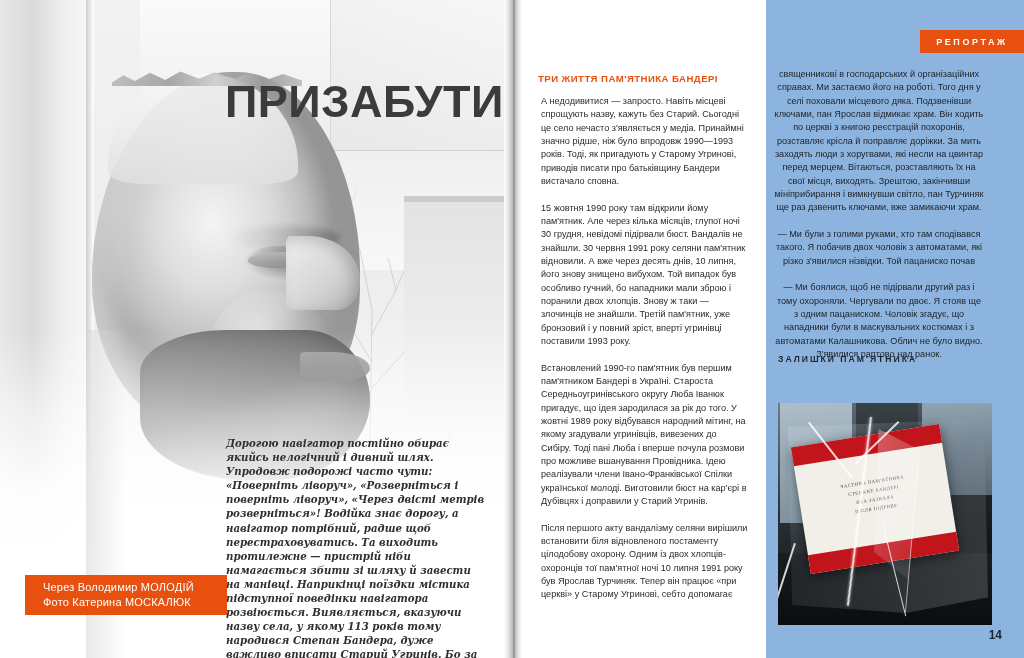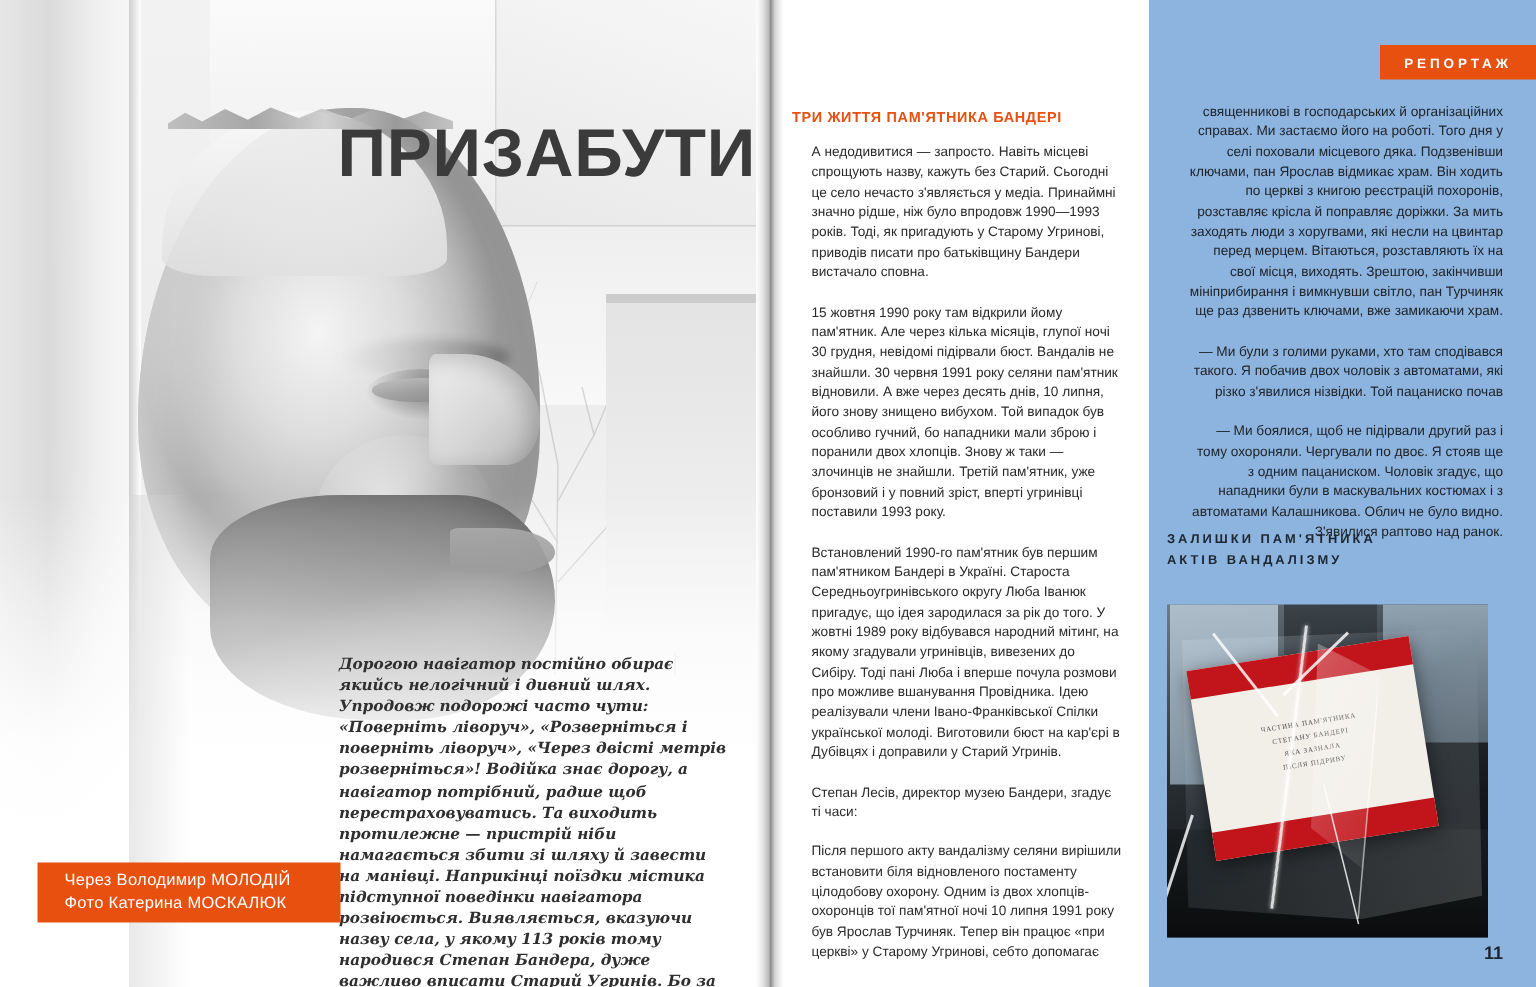--- a/index.html
+++ b/index.html
@@ -165,43 +165,43 @@
   .gutter{
     position:absolute;left:504px;top:0;width:18px;height:658px;
     background:linear-gradient(90deg,#ffffff 0%, #e9e9e9 22%, #b9b9b9 48%, #8e8e8e 54%, #d5d5d5 70%, #ffffff 100%);
   }
 
   
   .page-center{
     position:absolute;left:522px;top:0;width:244px;height:658px;background:#ffffff;
   }
   .kicker{
-    position:absolute;left:6px;top:72px;width:206px;
+    position:absolute;left:16px;top:72px;width:206px;
     color:#E8500F;font-size:9.6px;font-weight:700;letter-spacing:.45px;
     text-transform:uppercase;line-height:13px;
   }
   .col-center{
     position:absolute;left:19px;top:95px;width:208px;
     font-size:9.1px;line-height:13.35px;color:#2b2b2b;text-align:left;
   }
   .col-center p{margin:0 0 13.2px 0;}
 
   
   .page-right{
     position:absolute;left:766px;top:0;width:258px;height:658px;background:#8CB4DE;
   }
   .tab-reportage{
     position:absolute;right:0;top:30px;width:104px;height:23px;
     background:#E8500F;color:#ffffff;
     display:flex;align-items:center;justify-content:center;
     font-size:9px;font-weight:700;letter-spacing:2.6px;text-transform:uppercase;
   }
   .col-right{
-    position:absolute;left:26px;top:68px;width:210px;
-    font-size:9.1px;line-height:13.35px;color:#20252c;text-align:right;
+    position:absolute;left:8px;top:68px;width:210px;
+    font-size:9.1px;line-height:13.35px;color:#20252c;text-align:center;
   }
   .col-right p{margin:0 0 13.2px 0;}
   .photo-caption{
     position:absolute;left:12px;top:352px;width:214px;
     font-size:8.6px;font-weight:700;letter-spacing:2.0px;line-height:14px;
     color:#1d2franz;color:#1d2630;text-transform:uppercase;
   }
   .photo-caption div{white-space:nowrap;}
 
   
@@ -332,38 +332,36 @@
   </div>
 
   <div class="gutter"></div>
 
   <div class="page-center">
     <div class="kicker">ТРИ ЖИТТЯ ПАМ'ЯТНИКА БАНДЕРІ</div>
     <div class="col-center">
       <p>А недодивитися — запросто. Навіть місцеві спрощують назву, кажуть без Старий. Сьогодні це село нечасто з'являється у медіа. Принаймні значно рідше, ніж було впродовж 1990—1993 років. Тоді, як пригадують у Старому Угринові, приводів писати про батьківщину Бандери вистачало сповна.</p>
       <p>15 жовтня 1990 року там відкрили йому пам'ятник. Але через кілька місяців, глупої ночі 30 грудня, невідомі підірвали бюст. Вандалів не знайшли. 30 червня 1991 року селяни пам'ятник відновили. А вже через десять днів, 10 липня, його знову знищено вибухом. Той випадок був особливо гучний, бо нападники мали зброю і поранили двох хлопців. Знову ж таки — злочинців не знайшли. Третій пам'ятник, уже бронзовий і у повний зріст, вперті угринівці поставили 1993 року.</p>
       <p>Встановлений 1990-го пам'ятник був першим пам'ятником Бандері в Україні. Староста Середньоугринівського округу Люба Іванюк пригадує, що ідея зародилася за рік до того. У жовтні 1989 року відбувався народний мітинг, на якому згадували угринівців, вивезених до Сибіру. Тоді пані Люба і вперше почула розмови про можливе вшанування Провідника. Ідею реалізували члени Івано-Франківської Спілки української молоді. Виготовили бюст на кар'єрі в Дубівцях і доправили у Старий Угринів.</p>
-      <p>Степан Лесів, директор музею Бандери, згадує ті часи:</p>
       <p>Після першого акту вандалізму селяни вирішили встановити біля відновленого постаменту цілодобову охорону. Одним із двох хлопців-охоронців тої пам'ятної ночі 10 липня 1991 року був Ярослав Турчиняк. Тепер він працює «при церкві» у Старому Угринові, себто допомагає</p>
     </div>
   </div>
 
   <div class="page-right">
 
     <div class="tab-reportage">РЕПОРТАЖ</div>
 
     <div class="col-right">
       <p>священникові в господарських й організаційних справах. Ми застаємо його на роботі. Того дня у селі поховали місцевого дяка. Подзвенівши ключами, пан Ярослав відмикає храм. Він ходить по церкві з книгою реєстрацій похоронів, розставляє крісла й поправляє доріжки. За мить заходять люди з хоругвами, які несли на цвинтар перед мерцем. Вітаються, розставляють їх на свої місця, виходять. Зрештою, закінчивши мініприбирання і вимкнувши світло, пан Турчиняк ще раз дзвенить ключами, вже замикаючи храм.</p>
       <p>— Ми були з голими руками, хто там сподівався такого. Я побачив двох чоловік з автоматами, які різко з'явилися нізвідки. Той пацаниско почав</p>
       <p>— Ми боялися, щоб не підірвали другий раз і тому охороняли. Чергували по двоє. Я стояв ще з одним пацаниском. Чоловік згадує, що нападники були в маскувальних костюмах і з автоматами Калашникова. Облич не було видно. З'явилися раптово над ранок.</p>
     </div>
 
     <div class="photo-caption">
       <div>ЗАЛИШКИ ПАМ'ЯТНИКА</div>
-      <div>АКТІВ ВАНДАЛІЗМУ</div>
     </div>
 
     <div class="exhibit">
       <div class="ex-bg-win"></div>
       <div class="ex-bg-win2"></div>
       <div class="ex-bg-win3"></div>
       <div class="ex-dark-low"></div>
       <div class="ex-glass"></div>
 
       <div class="ex-card">
@@ -379,16 +377,16 @@
 
       <div class="glass-shard"></div>
       <div class="crack c1"></div>
       <div class="crack c2"></div>
       <div class="crack c3"></div>
       <div class="crack c4"></div>
       <div class="crack c5"></div>
       <div class="crack c6"></div>
     </div>
 
-    <div class="page-number">11</div>
+    <div class="page-number">14</div>
   </div>
 
 </div>
 
 </body></html>

